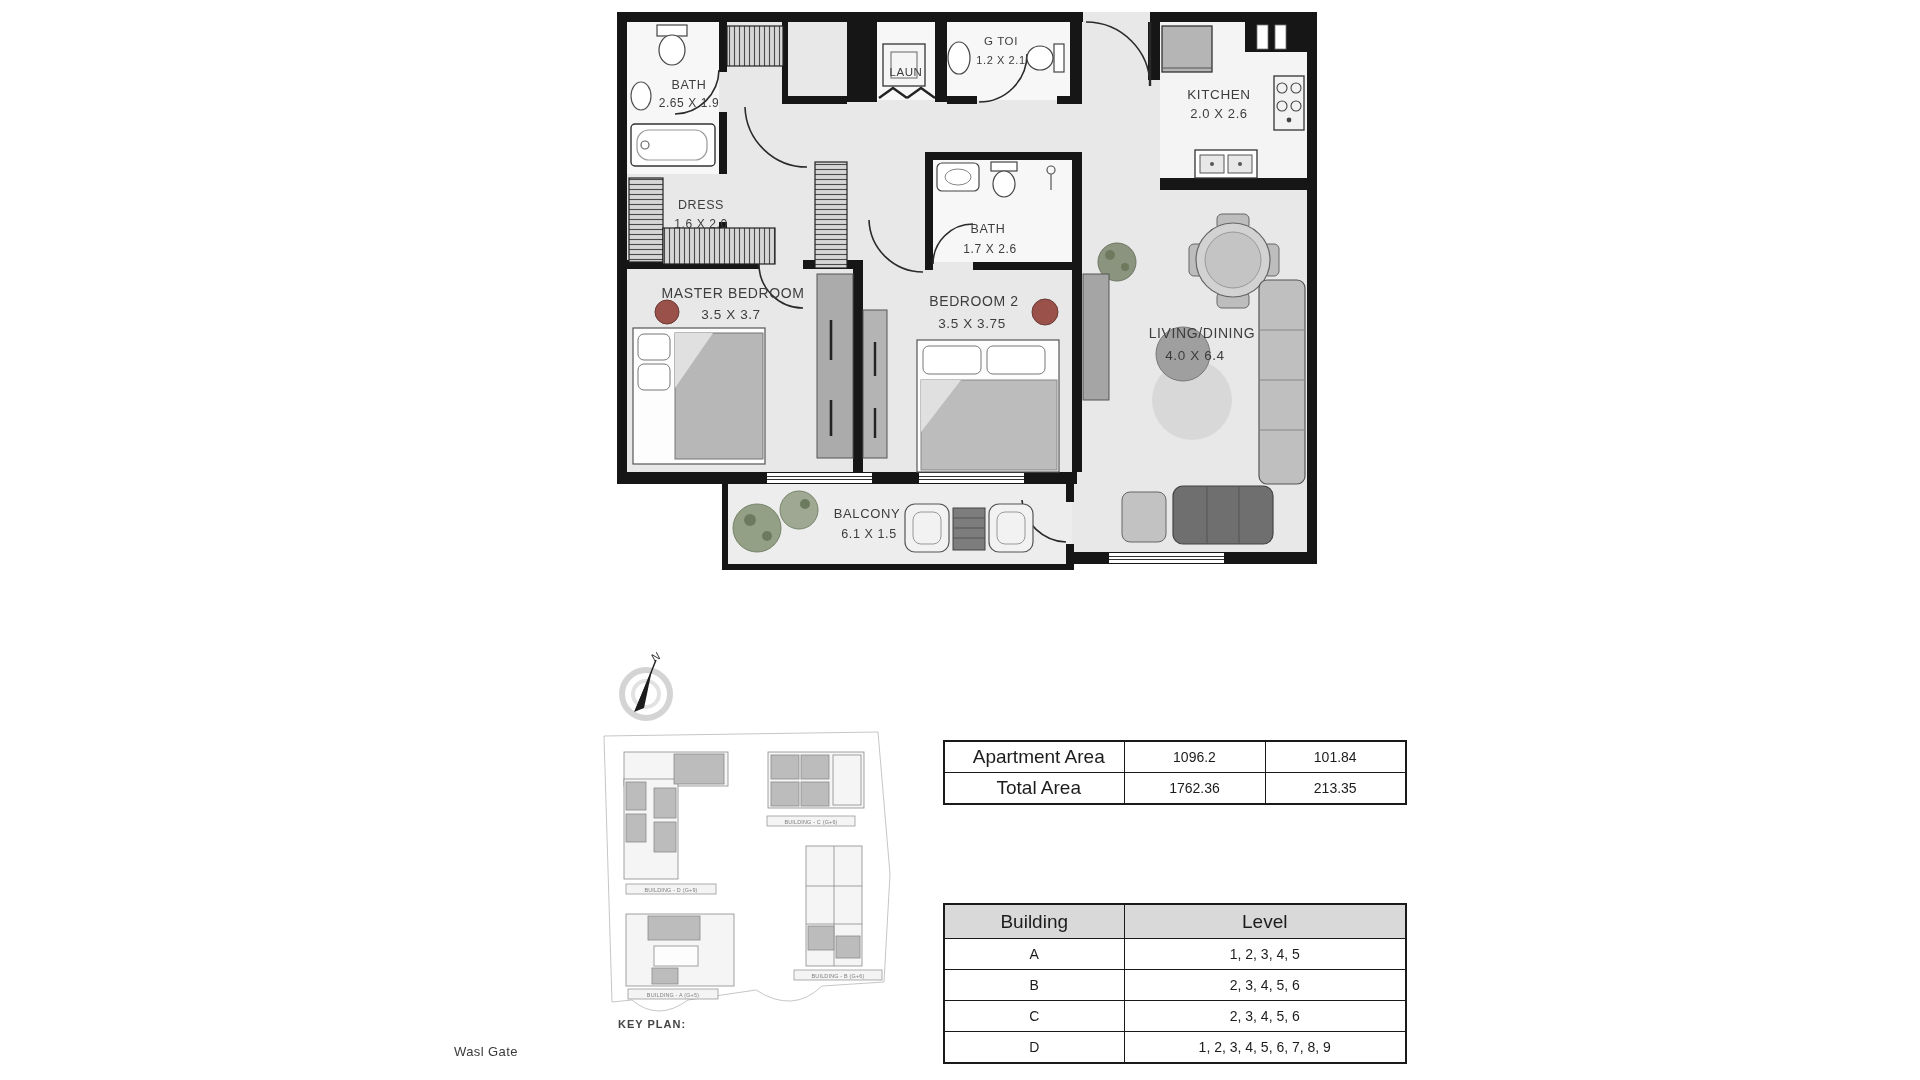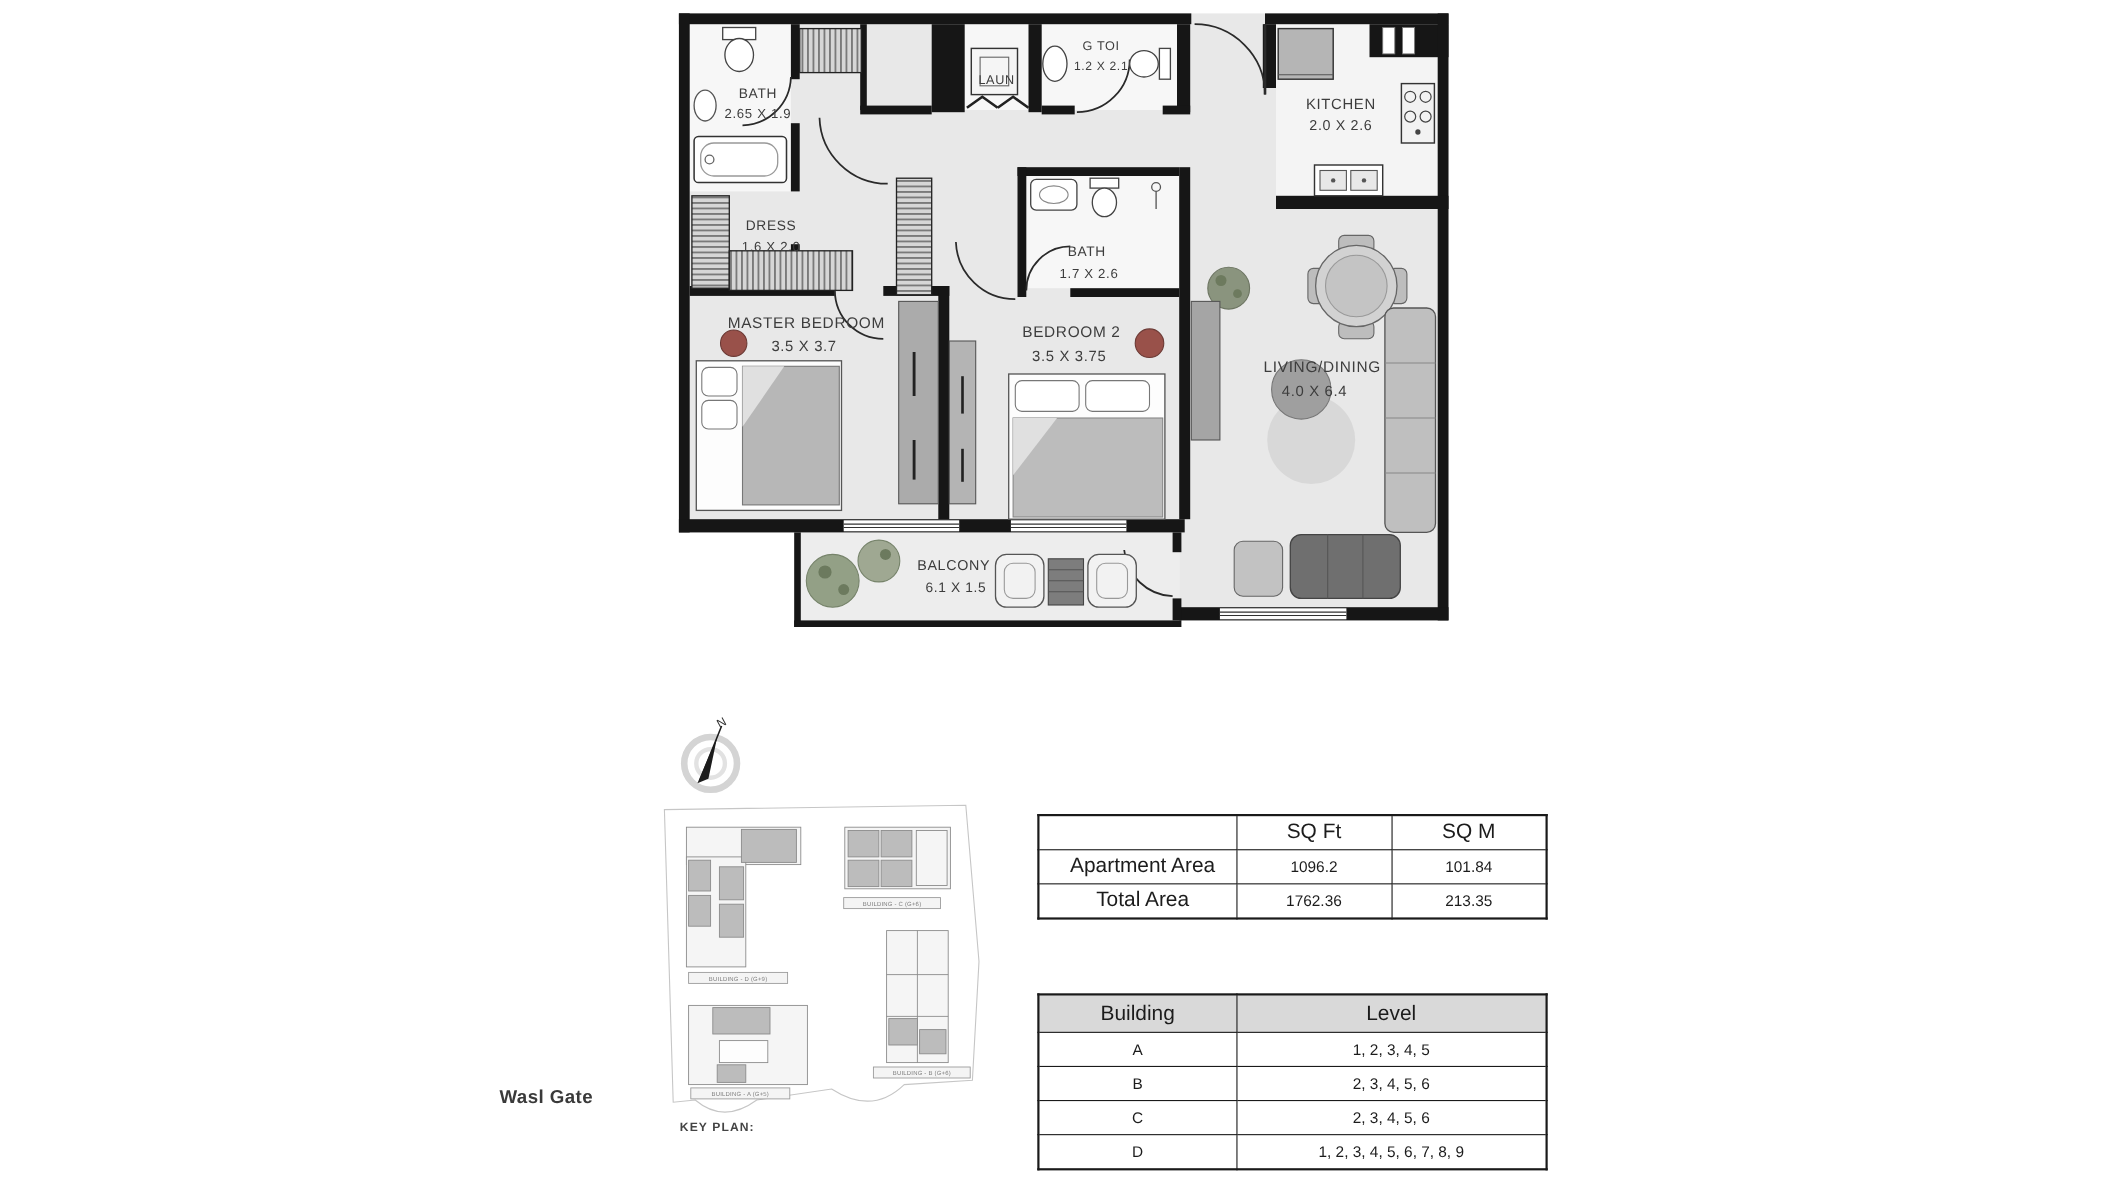--- a/index.html
+++ b/index.html
@@ -17,21 +17,21 @@
           font-size:14px;color:#1c1c1c;padding:0;}
   .tbl table{border:2.5px solid #1a1a1a;}
   .tbl .title{background:#d9d9d9;font-size:20px;height:36px;}
   .tbl .head{font-size:19px;}
   .tbl .hrow td{height:30px;}
   .tbl .lbl{text-align:center;padding-left:9px;font-size:19px;}
   #area-table{left:943px;top:740px;width:462px;}
   #level-table{left:943px;top:903px;width:404px;}
   #level-table .title{font-size:19px;height:33px;}
   
-  #wasl-gate{left:454px;top:988px;font-size:17px;font-weight:700;color:#3a3a3a;letter-spacing:.4px;}
+  #wasl-gate{left:454px;top:1044px;font-size:13px;font-weight:400;color:#3a3a3a;letter-spacing:.4px;}
   #compass{left:596px;top:646px;width:92px;height:92px;}
   #keyplan{left:588px;top:724px;width:322px;height:322px;}
   text.kp-label{fill:#7d7d7d;letter-spacing:.2px;}
 </style>
 </head>
 <body>
 
 <svg id="floorplan" class="abs" viewBox="0 0 700 566">
   <defs>
     <pattern id="hv" width="5" height="5" patternUnits="userSpaceOnUse">
@@ -314,25 +314,20 @@
 
 <div id="area-table" class="abs tbl">
   <table>
     <colgroup>
         <col style="width:180px">
         <col style="width:141px">
         <col style="width:141px">
       </colgroup>
     <tbody>
     <tr class="hrow">
-      <td></td>
-      <td class="head">SQ Ft</td>
-      <td class="head">SQ M</td>
-    </tr>
-    <tr class="hrow">
       <td class="lbl">Apartment Area</td>
       <td>1096.2</td>
       <td>101.84</td>
     </tr>
     <tr class="hrow">
       <td class="lbl">Total Area</td>
       <td>1762.36</td>
       <td>213.35</td>
     </tr>
   </tbody>

